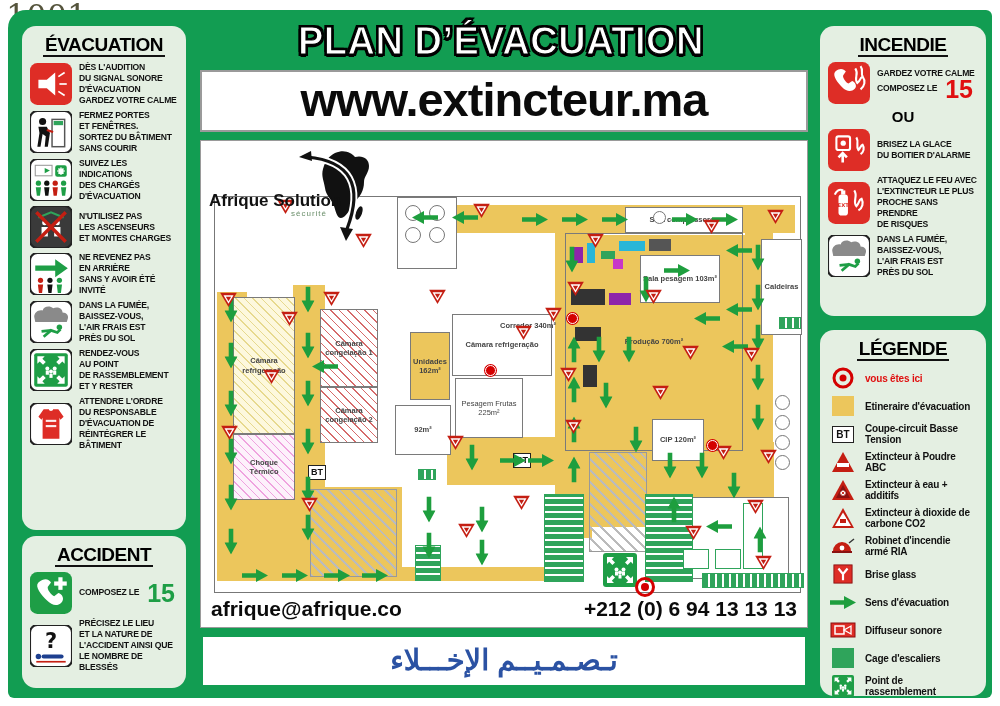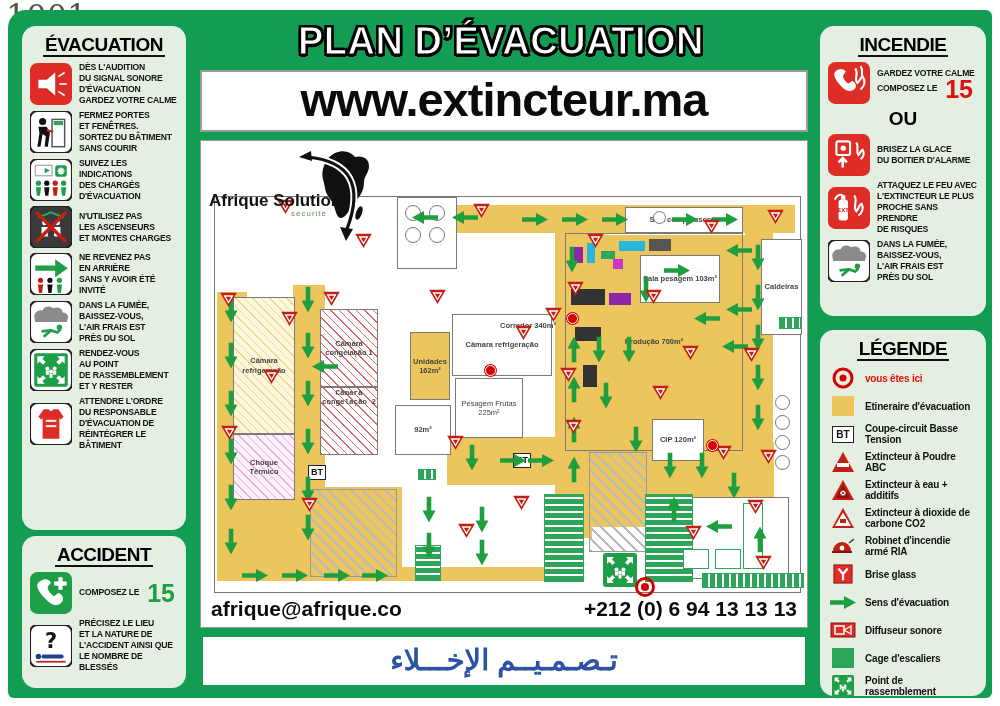--- a/index.html
+++ b/index.html
@@ -12,21 +12,21 @@
   .panel{position:absolute;background:#E4EFE2;border-radius:14px;box-sizing:border-box;padding:4px 6px;}
   .panel h2{margin:4px 0 6px;text-align:center;font-size:19px;letter-spacing:-0.5px;}
   .panel h2 span{border-bottom:2.5px solid #111;padding:0 2px;}
   .row{display:flex;align-items:center;gap:7px;margin:4px 2px;}
   .tile{flex:none;width:42px;height:42px;}
   .tile svg{display:block;}
   .itxt{font-size:8.6px;font-weight:bold;line-height:1.28;white-space:pre-line;letter-spacing:-0.2px;color:#111;}
   .big15{font-size:25px;font-weight:800;line-height:0.8;vertical-align:middle;margin-left:8px;}
   .green15{color:#1E9E46;}
   .red15{color:#E01010;}
-  .oulabel{text-align:center;font-size:19px;font-weight:800;margin:1px 0;}
+  .oulabel{text-align:center;font-size:15px;font-weight:800;margin:1px 0;}
   
   .lrow{display:flex;align-items:center;gap:9px;margin:4px 4px;}
   .lic{flex:none;width:26px;height:24px;display:flex;align-items:center;justify-content:center;}
   .llab{font-size:10px;font-weight:bold;color:#111;letter-spacing:-0.2px;}
   .llab.red{color:#E01010;}
   .bt-box{display:inline-block;background:#fff;border:1.4px solid #222;font-size:10px;font-weight:800;padding:0 3px;line-height:15px;color:#111;}
   
   .title{position:absolute;left:192px;top:20px;width:618px;text-align:center;font-size:38px;font-weight:900;color:#fff;letter-spacing:0.5px;
          text-shadow:-2px -2px 0 #000,2px -2px 0 #000,-2px 2px 0 #000,2px 2px 0 #000,0 3px 0 #000;-webkit-text-stroke:1.2px #000;}
   .webbox{position:absolute;left:200px;top:70px;width:608px;height:62px;background:#fff;border:2px solid #9a9a9a;box-sizing:border-box;
@@ -473,21 +473,21 @@
       <div style="position: absolute; left: 182px; top: 0px; width: 60px; height: 72px; border: 1.5px solid rgb(122, 122, 122); box-sizing: border-box; display: flex; align-items: center; justify-content: center; background: rgb(255, 255, 255);"></div>
       <div style="position: absolute; left: 18px; top: 100px; width: 62px; height: 137px; border: 1.5px solid rgb(122, 122, 122); box-sizing: border-box; display: flex; align-items: center; justify-content: center; background: repeating-linear-gradient(45deg, rgb(231, 217, 142) 0px, rgb(231, 217, 142) 1px, rgb(253, 248, 221) 1px, rgb(253, 248, 221) 6px);">
         <span style="font-size: 7.5px; color: rgb(68, 68, 68); text-align: center; line-height: 1.25; font-weight: 600; padding: 1px;">Câmara refrigeração</span>
       </div>
       <div style="position: absolute; left: 18px; top: 237px; width: 62px; height: 66px; border: 1.5px solid rgb(122, 122, 122); box-sizing: border-box; display: flex; align-items: center; justify-content: center; background: repeating-linear-gradient(45deg, rgb(239, 163, 223) 0px, rgb(239, 163, 223) 1px, rgb(253, 241, 251) 1px, rgb(253, 241, 251) 6px);">
         <span style="font-size: 7.5px; color: rgb(68, 68, 68); text-align: center; line-height: 1.25; font-weight: 600; padding: 1px;">Choque Térmico</span>
       </div>
       <div style="position: absolute; left: 105px; top: 112px; width: 58px; height: 78px; border: 1.5px solid rgb(122, 122, 122); box-sizing: border-box; display: flex; align-items: center; justify-content: center; background: repeating-linear-gradient(45deg, rgb(214, 106, 106) 0px, rgb(214, 106, 106) 1px, rgb(255, 255, 255) 1px, rgb(255, 255, 255) 6px);">
         <span style="font-size: 7.5px; color: rgb(68, 68, 68); text-align: center; line-height: 1.25; font-weight: 600; padding: 1px;">Câmara congelação 1</span>
       </div>
-      <div style="position: absolute; left: 105px; top: 190px; width: 58px; height: 68px; border: 1.5px solid rgb(122, 122, 122); box-sizing: border-box; display: flex; justify-content: center; background: repeating-linear-gradient(45deg, rgb(214, 106, 106) 0px, rgb(214, 106, 106) 1px, rgb(255, 255, 255) 1px, rgb(255, 255, 255) 6px); font-family: Liberation Mono, monospace;">
+      <div style="position: absolute; left: 105px; top: 190px; width: 58px; height: 56px; border: 1.5px solid rgb(122, 122, 122); box-sizing: border-box; display: flex; align-items: center; justify-content: center; background: repeating-linear-gradient(45deg, rgb(214, 106, 106) 0px, rgb(214, 106, 106) 1px, rgb(255, 255, 255) 1px, rgb(255, 255, 255) 6px);">
         <span style="font-size: 7.5px; color: rgb(68, 68, 68); text-align: center; line-height: 1.25; font-weight: 600; padding: 1px;">Câmara congelação 2</span>
       </div>
       <div style="position: absolute; left: 237px; top: 117px; width: 100px; height: 62px; border: 1.5px solid rgb(122, 122, 122); box-sizing: border-box; display: flex; align-items: center; justify-content: center; background: rgb(255, 255, 255);">
         <span style="font-size: 7.5px; color: rgb(68, 68, 68); text-align: center; line-height: 1.25; font-weight: 600; padding: 1px;">Câmara refrigeração</span>
       </div>
       <div style="position: absolute; left: 195px; top: 135px; width: 40px; height: 68px; border: 1.5px solid rgb(122, 122, 122); box-sizing: border-box; display: flex; align-items: center; justify-content: center; background: rgb(236, 198, 92);">
         <span style="font-size: 7.5px; color: rgb(68, 68, 68); text-align: center; line-height: 1.25; font-weight: 600; padding: 1px;">Unidades 162m²</span>
       </div>
       <div style="position: absolute; left: 240px; top: 181px; width: 68px; height: 60px; border: 1.5px solid rgb(122, 122, 122); box-sizing: border-box; display: flex; align-items: center; justify-content: center; background: rgb(255, 255, 255);">
         <span style="font-size: 7.5px; color: rgb(68, 68, 68); text-align: center; line-height: 1.25; font-weight: 400; padding: 1px;">Pesagem Frutas 225m²</span>

